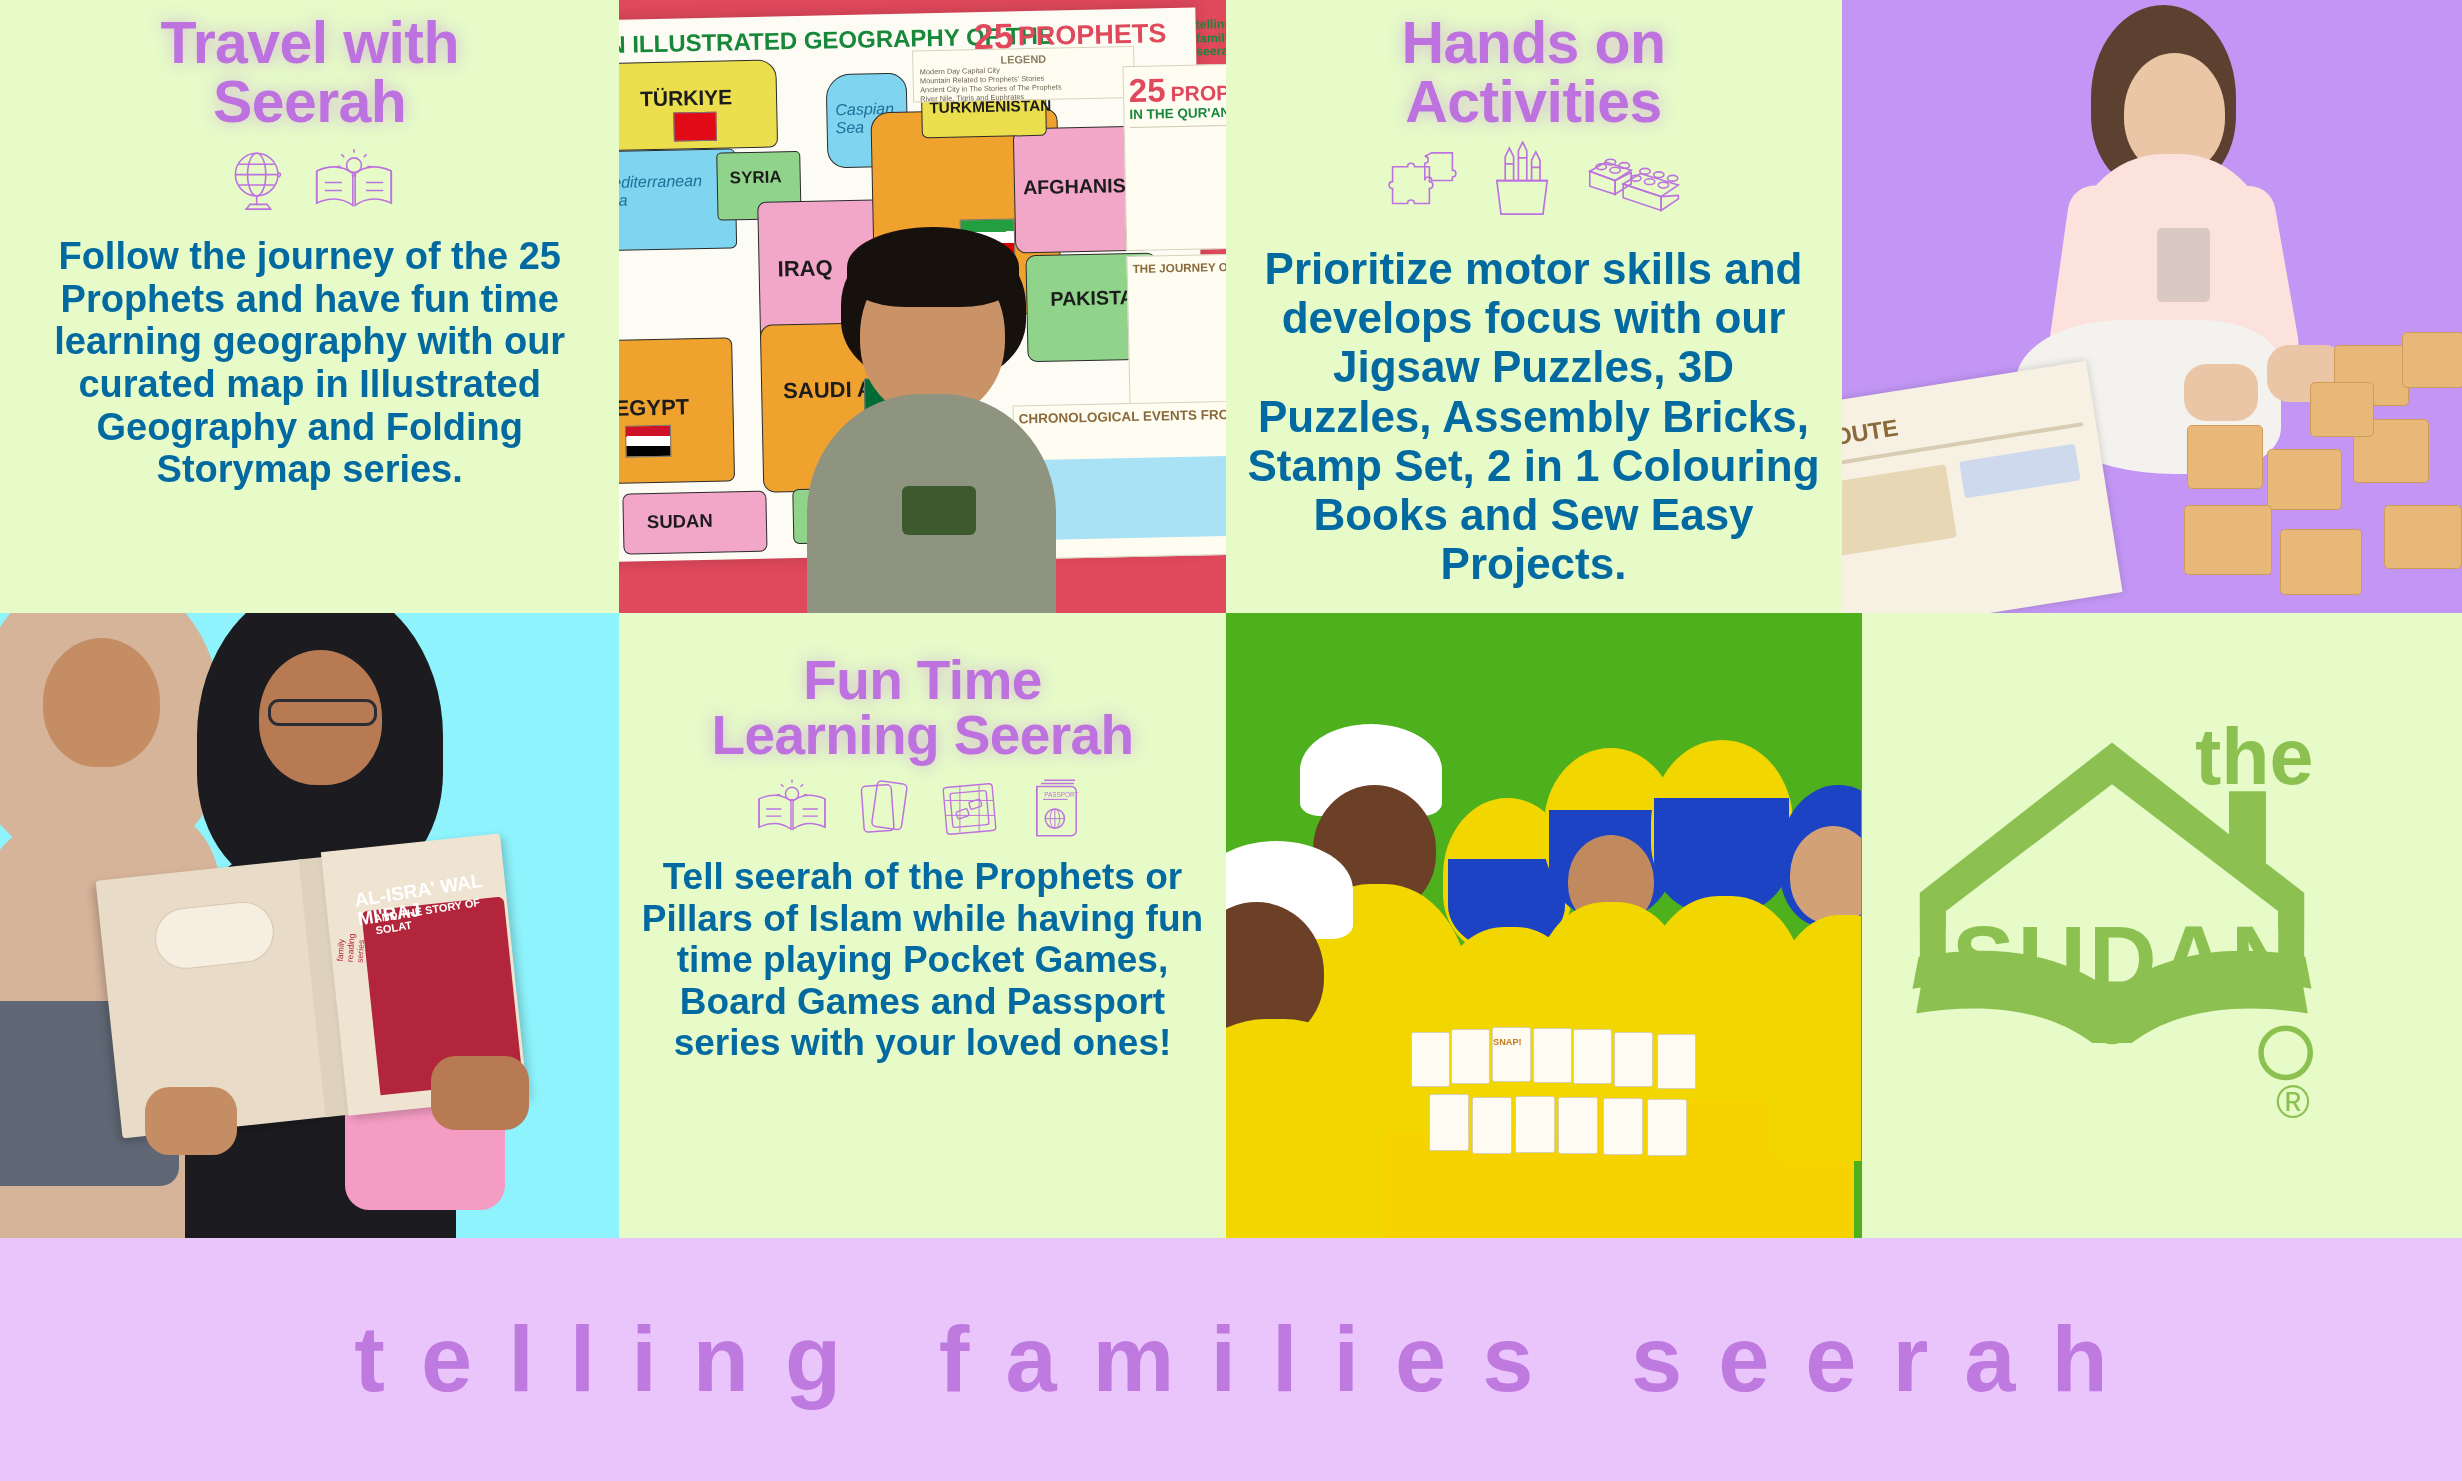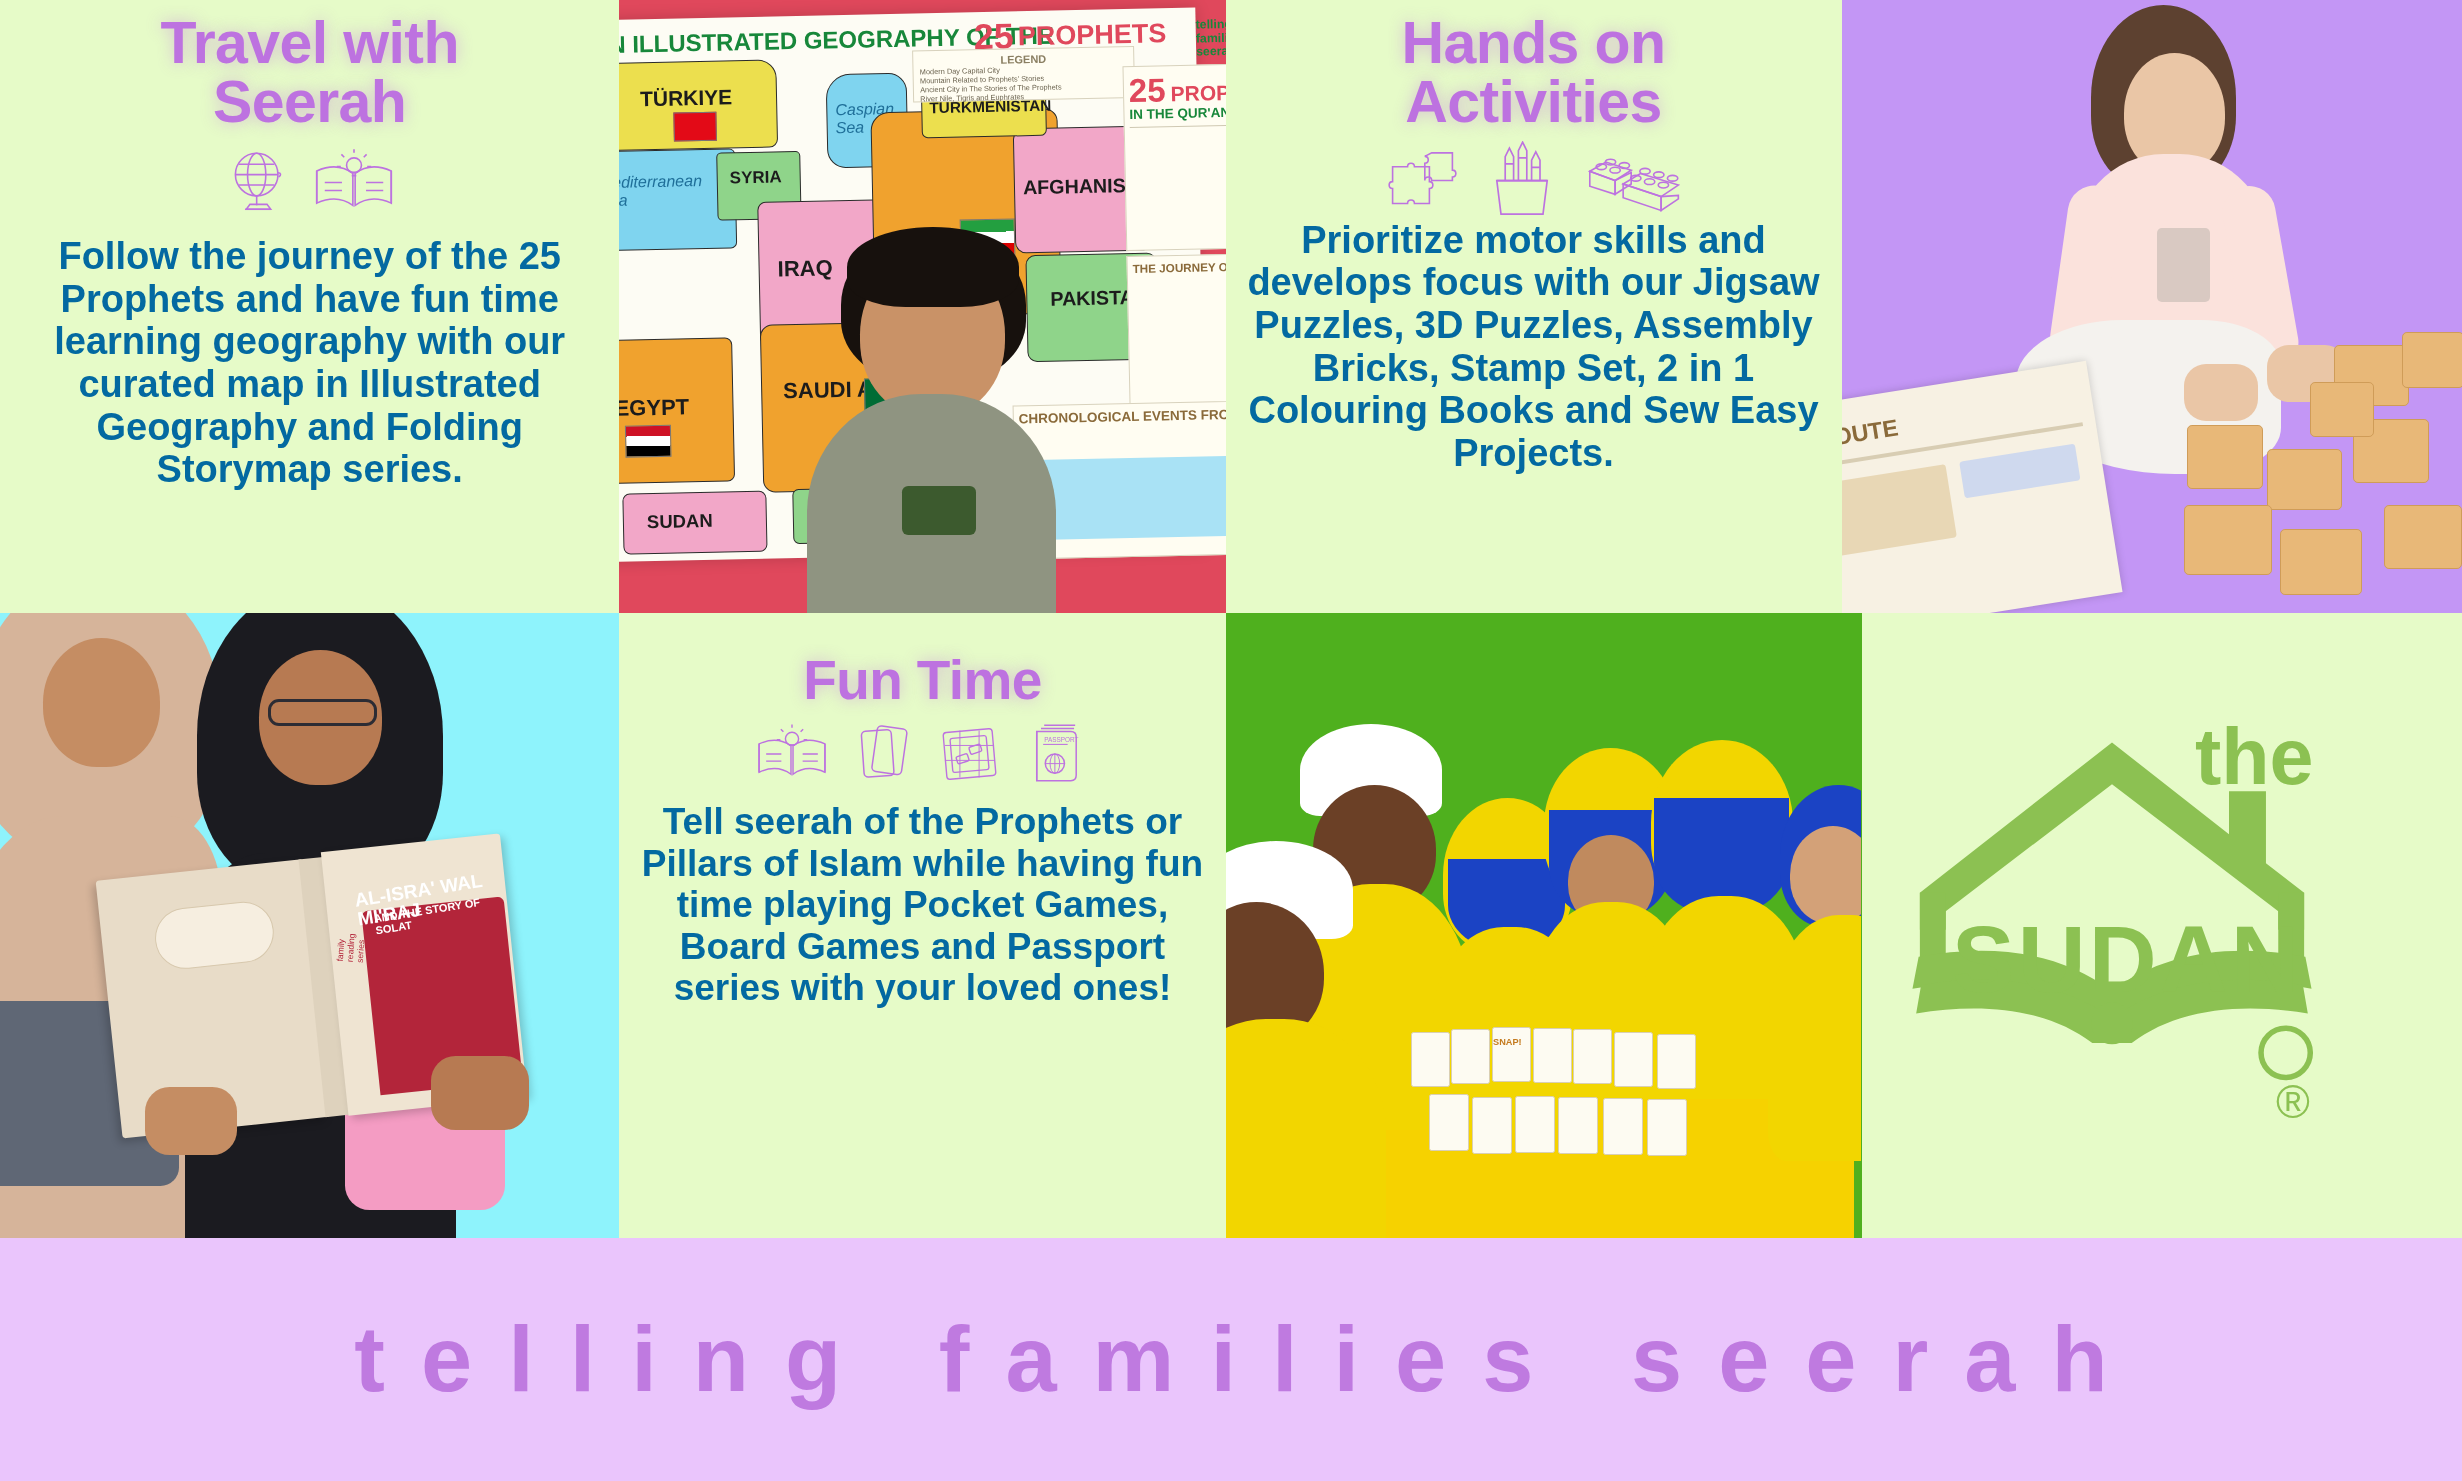--- a/index.html
+++ b/index.html
@@ -255,21 +255,21 @@
           <ellipse cx="94" cy="56" rx="9" ry="5"></ellipse>
             <ellipse cx="118" cy="62" rx="9" ry="5"></ellipse>
           <ellipse cx="142" cy="68" rx="9" ry="5"></ellipse>
             <ellipse cx="110" cy="44" rx="9" ry="5"></ellipse>
           <ellipse cx="134" cy="50" rx="9" ry="5"></ellipse>
             <ellipse cx="158" cy="56" rx="9" ry="5"></ellipse>
         </g>
       </svg>
     </div>
 
-    <div class="body-txt" style="font-size:38px;margin-top:2px;width:579px;">Prioritize motor skills and develops focus with our Jigsaw Puzzles, 3D Puzzles, Assembly Bricks, Stamp Set, 2 in 1 Colouring Books and Sew Easy Projects.</div>
+    <div class="body-txt" style="font-size:44px;margin-top:27px;width:579px;">Prioritize motor skills and develops focus with our Jigsaw Puzzles, 3D Puzzles, Assembly Bricks, Stamp Set, 2 in 1 Colouring Books and Sew Easy Projects.</div>
   </div>
 
   <div class="panel p-purple" style="left:1842px;top:0;width:621px;height:613px;">
     <div class="photo" style="left:0;top:0;width:621px;height:613px;">
       <div class="hair" style="left:249px;top:4.9px;width:145px;height:185px;background:#5d4130;"></div>
       <div class="head-oval" style="left:282px;top:53px;width:101px;height:121px;background:#eac6a6;"></div>
       <div class="body-shape" style="left:228px;top:154px;width:203px;height:222px;background:#fbe2dc;"></div>
       <div style="position:absolute;left:315px;top:228px;width:53px;height:74px;background:#d9c9c2;border-radius:4.9px;"></div>
       <div class="arm" style="left:217px;top:185px;width:53px;height:179px;background:#fbe2dc;transform:rotate(8deg);"></div>
       <div class="arm" style="left:392px;top:185px;width:53px;height:185px;background:#fbe2dc;transform:rotate(-10deg);"></div>
@@ -330,20 +330,21 @@
       <div style="position:absolute;left:145px;top:517px;width:92px;height:68px;background:#c58d63;border-radius:24.6px;"></div>
       <div style="position:absolute;left:431px;top:486px;width:98px;height:74px;background:#b77a52;border-radius:24.6px;"></div>
     </div>
   </div>
 
   <div class="panel p-mint" style="left:619px;top:613px;width:607px;height:625px;"></div>
 
   <div class="txtcol" style="left:619px;top:653px;width:607px;padding:0 7.4px;">
     <div class="head" style="font-size:55px;">
       <span>Fun Time</span><br>
+      <span>Learning Seerah</span>
     </div>
 
     <div class="iconrow" style="margin-top:13.5px;height:65px;gap:18.5px;">
       <svg width="76" height="64" viewBox="0 0 150 120">
         <g fill="none" stroke="#bd72e0" stroke-width="2.8">
           <path d="M10 40c22-10 44-10 63 4v56c-19-14-41-14-63-4z"></path>
           <path d="M140 40c-22-10-44-10-63 4v56c19-14 41-14 63-4z"></path>
           <path d="M10 40v56M140 40v56M24 60h30M24 74h30M96 60h30M96 74h30"></path>
           <circle cx="75" cy="30" r="13"></circle>
             <path d="M69 42h12"></path>

